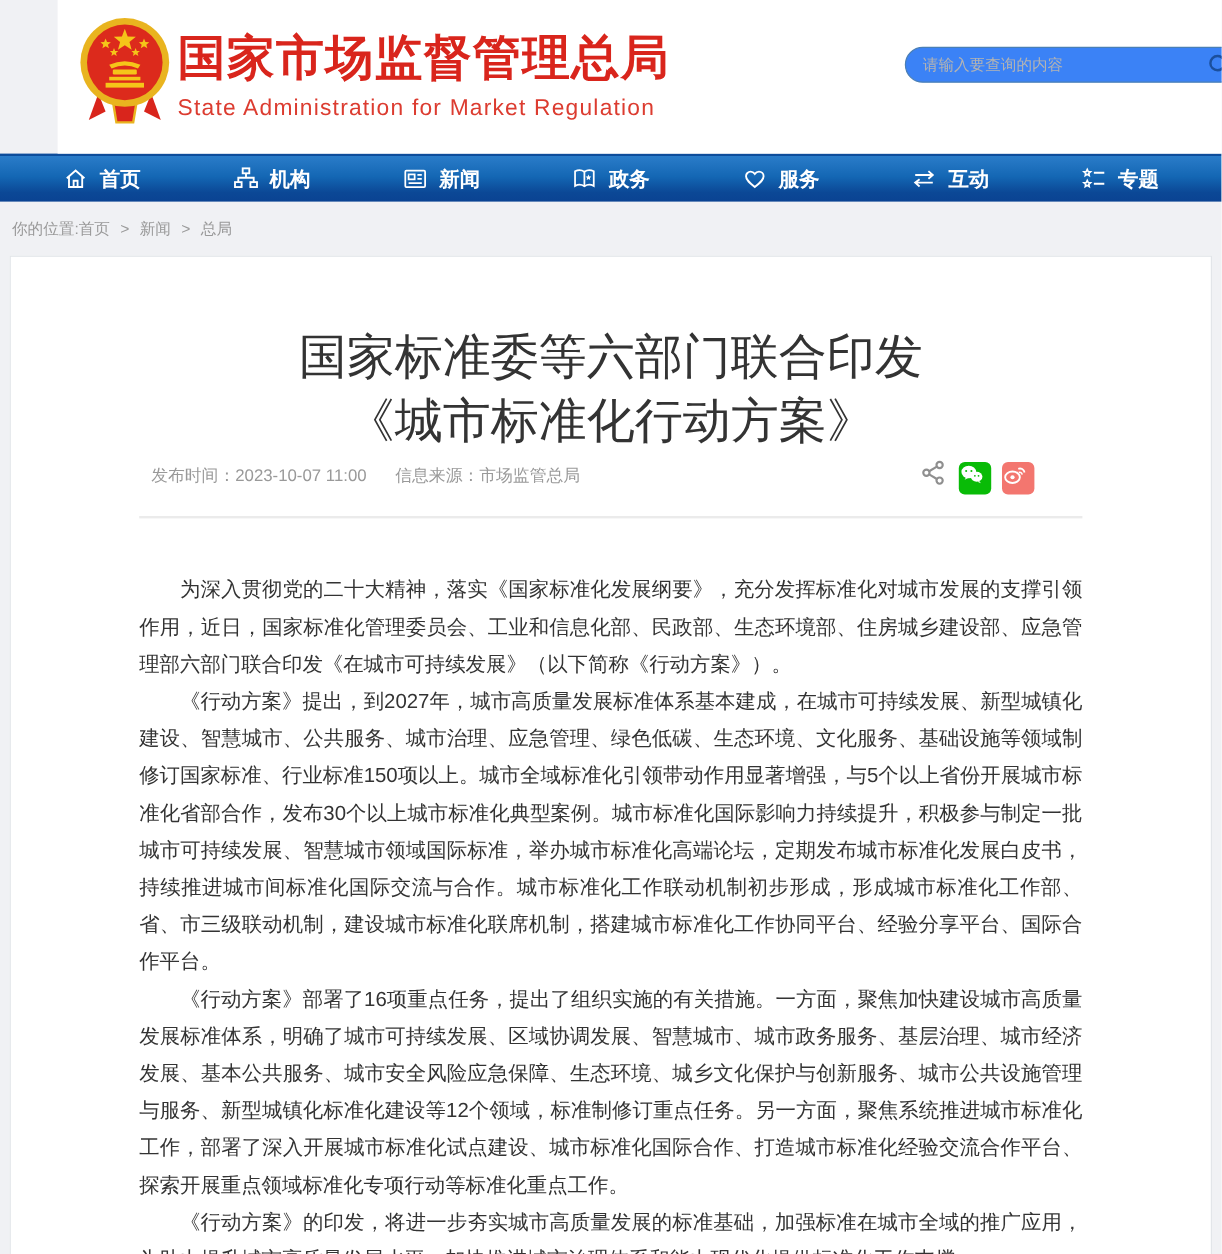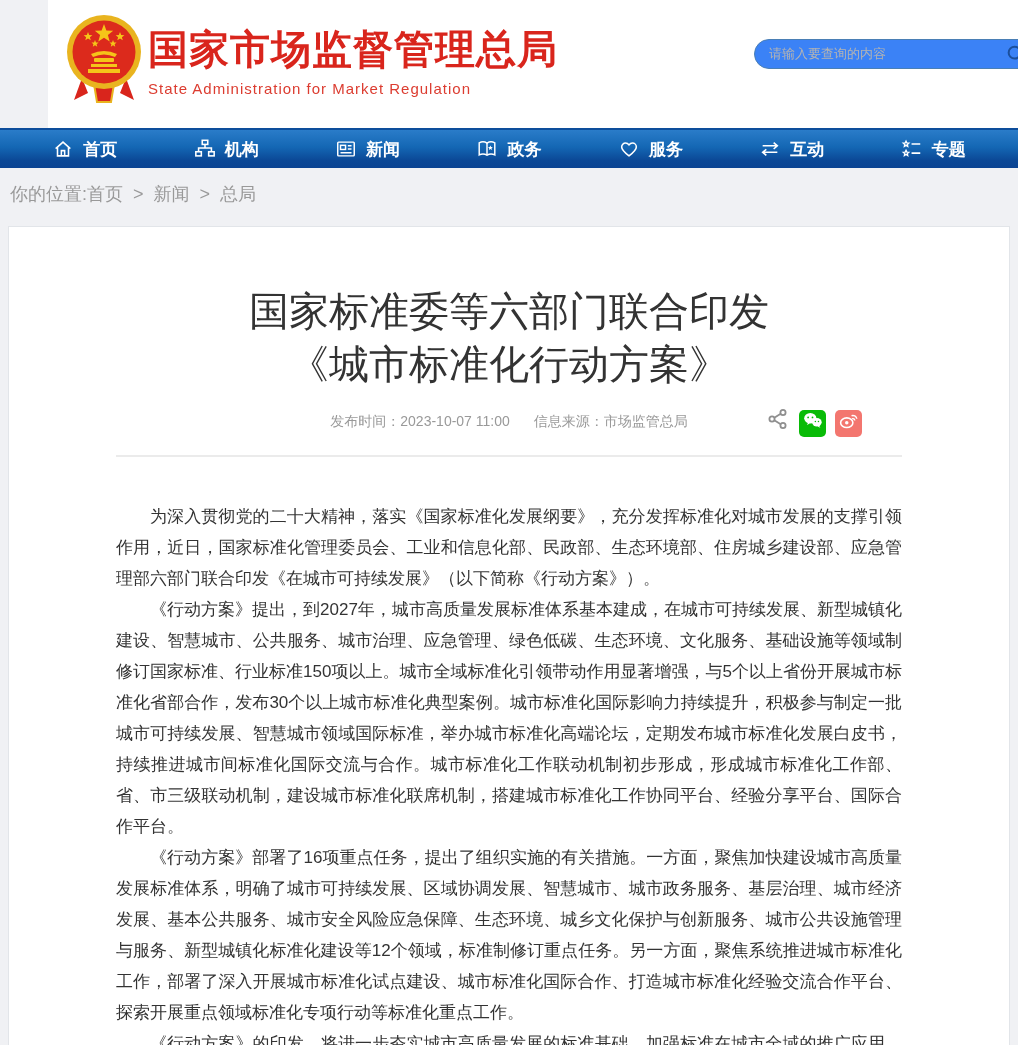--- a/index.html
+++ b/index.html
@@ -30,21 +30,21 @@
   }
   .site-title {
     color: #d9251c;
     font-size: 40px;
     font-weight: bold;
     letter-spacing: 1px;
     line-height: 46px;
   }
   .site-subtitle {
     color: #dc3c30;
-    font-size: 15px;
+    font-size: 19px;
     letter-spacing: 1px;
     margin-top: 8px;
     white-space: nowrap;
   }
   .search-box {
     position: absolute;
     right: 30px; top: 39px;
     width: 282px; height: 30px;
     border: 1.5px solid #4a7fb5;
     border-radius: 16px;
@@ -86,23 +86,23 @@
     font-size: 17px;
     font-weight: bold;
     cursor: pointer;
     white-space: nowrap;
   }
   .nav-item svg { display: block; }
 
   
   .breadcrumb {
     padding: 14px 0 0 10px;
-    font-size: 18px;
+    font-size: 13px;
     color: #999;
-    height: 58px;
+    height: 45px;
   }
   .breadcrumb a { color: #999; text-decoration: none; cursor: pointer; }
   .breadcrumb .sep { margin: 0 5px; }
 
   
   .card {
     margin: 0 8px;
     background: #fff;
     border: 1px solid #e2e5e9;
     min-height: 835px;
@@ -110,23 +110,23 @@
   }
   .article-title {
     text-align: center;
     font-size: 40px;
     font-weight: 400;
     color: #333;
     line-height: 53px;
   }
   .article-meta {
     position: relative;
-    margin-top: 16px;
+    margin-top: 4px;
     height: 28px;
-    text-align: center;
+    text-align: left;
     font-size: 14px;
     color: #999;
     line-height: 28px;
   }
   .meta-part { margin: 0 10px; }
   .share-bar {
     position: absolute;
     right: 40px; top: 0;
     display: flex;
     align-items: center;

